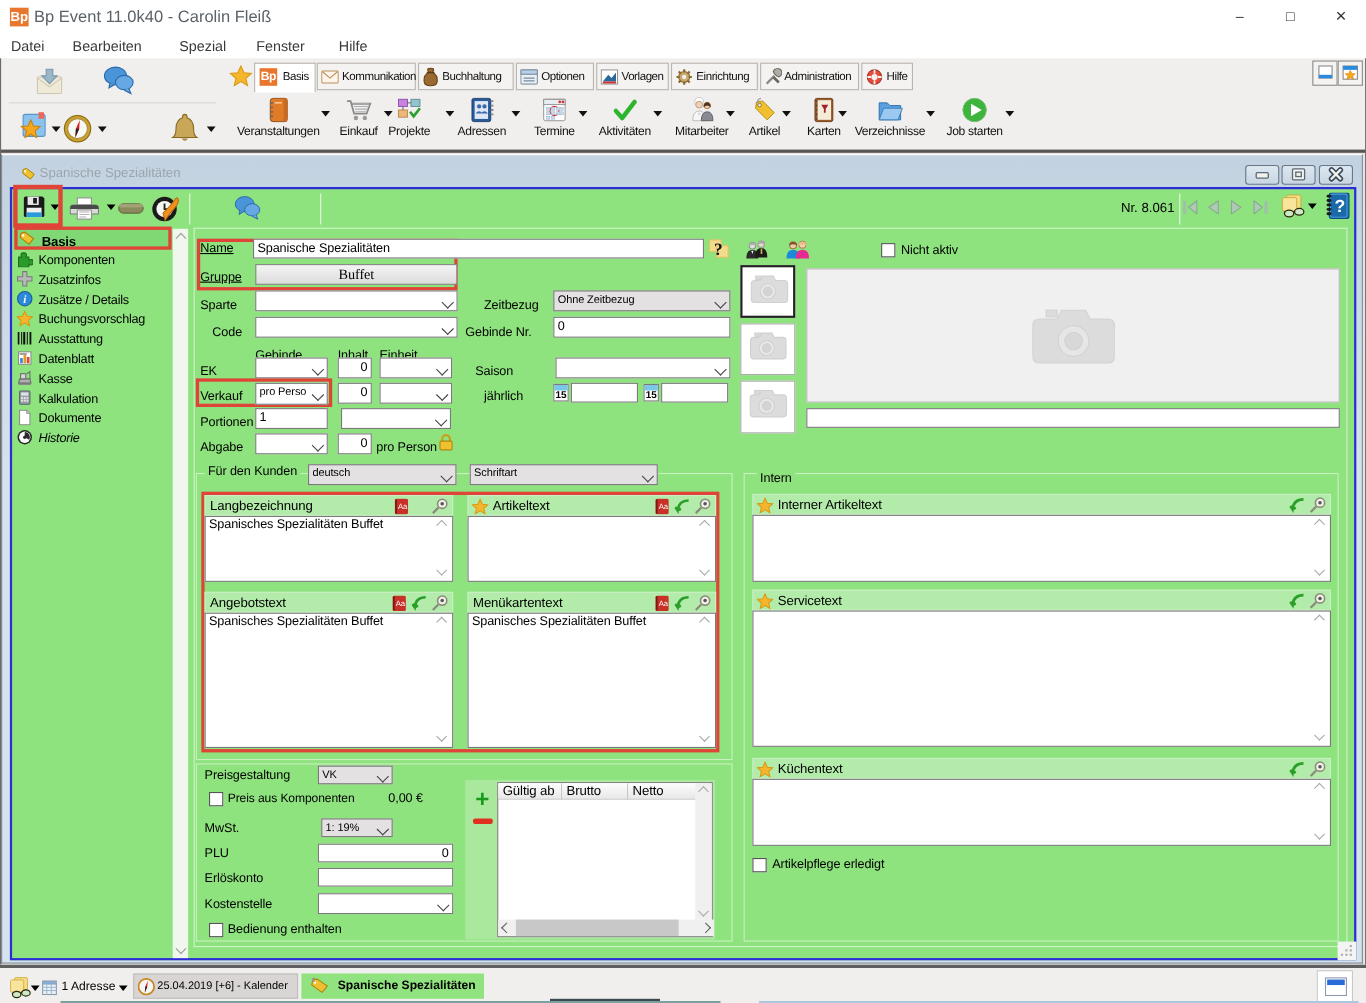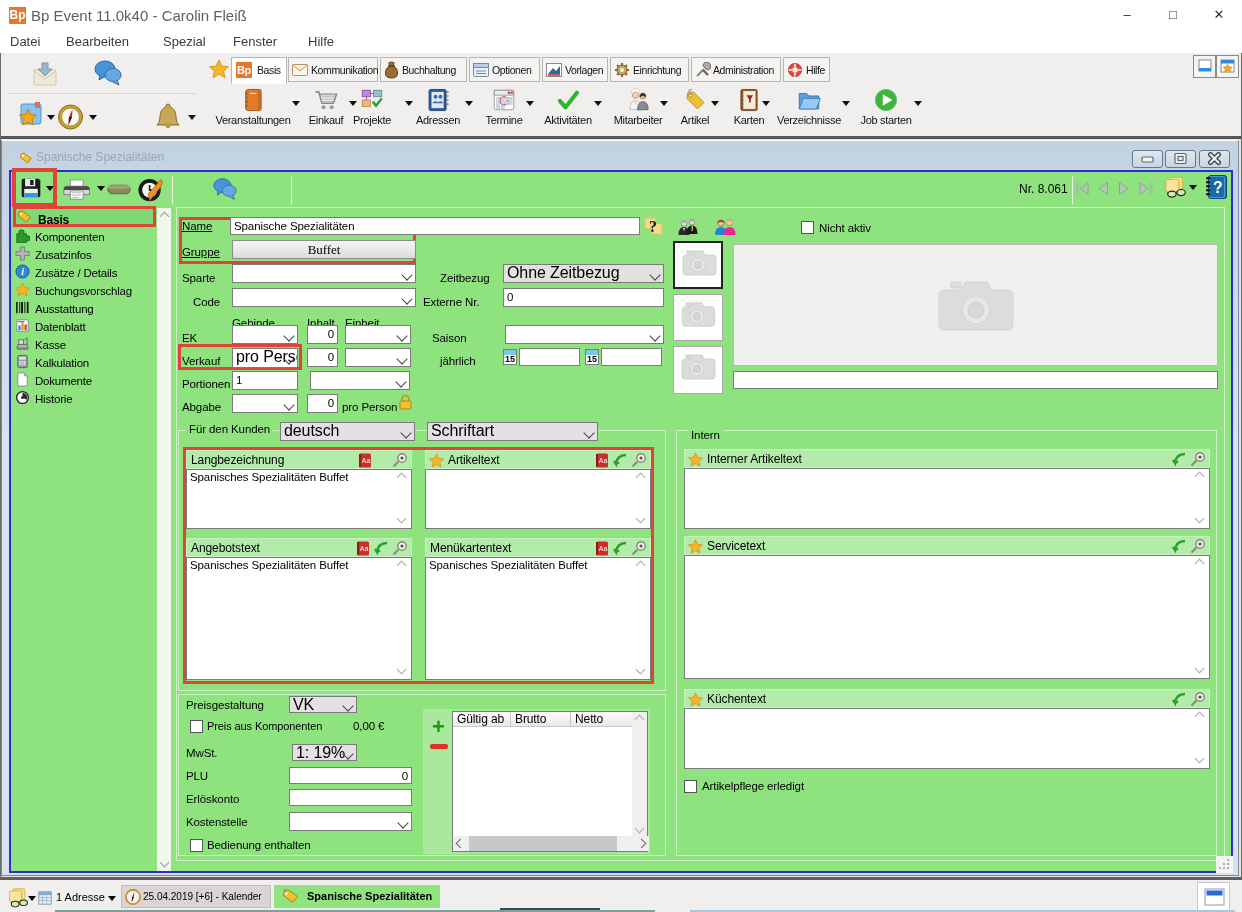--- a/index.html
+++ b/index.html
@@ -34,21 +34,21 @@
 .vsep { position:absolute; top:4px; width:1px; height:28px; background:#e8f8e4; }
 
 #sidebar { position:absolute; left:0; top:0; width:172px; height:100%; font-size:11.5px; letter-spacing:-0.2px; color:#000; }
 .sitem { position:absolute; left:2px; width:143px; height:18px; line-height:18px; }
 .sitem .si { position:absolute; left:2px; top:1px; width:15px; height:15px; }
 .sitem .st { position:absolute; left:22px; top:1px; white-space:nowrap; }
 #sscroll { position:absolute; left:146px; top:36px; width:14px; height:663px; background:#f0f8ee; }
 
 #form { position:absolute; left:0; top:0; width:1220px; height:696px; font-size:11.5px; letter-spacing:-0.1px; color:#000; }
 .inp { position:absolute; background:#fff; border:1px solid #7a7a7a; font-size:11.5px; padding:1px 3px; line-height:14px; overflow:hidden; white-space:nowrap; }
-.cmb { position:absolute; background:#fff; border:1px solid #7a7a7a; font-size:16px; padding:1px 3px; line-height:14px; overflow:hidden; white-space:nowrap; }
+.cmb { position:absolute; background:#fff; border:1px solid #7a7a7a; font-size:10px; padding:1px 3px; line-height:14px; overflow:hidden; white-space:nowrap; }
 .cmb.gray { background:#e3e1e1; }
 .cmb .ar { position:absolute; right:4px; top:50%; margin-top:-3px; width:8px; height:8px; }
 .chev { display:block; width:7px; height:7px; border-right:1.6px solid #444; border-bottom:1.6px solid #444; transform:rotate(45deg); }
 .lab { position:absolute; white-space:nowrap; }
 .redbox { position:absolute; border:3px solid #e04438; }
 .gbox { position:absolute; border:1px solid #c9f0c0; }
 .hdr { position:absolute; background:#b3ebaa; border:1px solid #c9f0c0; height:19px; font-size:12px; }
 .tarea { position:absolute; background:#fff; border:1px solid #7a7a7a; font-size:11.5px; padding:1px 3px; }
 .sc-chev { position:absolute; right:2px; width:11px; height:11px; color:#999; font-size:11px; }
 .cb { position:absolute; width:13px; height:13px; background:#fff; border:1px solid #555; }
@@ -500,21 +500,21 @@
               </svg>
             <span class="st">Kalkulation</span>
           </div>
           <div class="sitem" style="top:199px;">
             <svg class="si" viewBox="0 0 16 16">
                 <path d="M3 1 h7 l3 3 v11 H3 Z" fill="#fff" stroke="#8a8a8a"></path>
                 <path d="M10 1 v3 h3" fill="#d8d8d8" stroke="#8a8a8a"></path>
               </svg>
             <span class="st">Dokumente</span>
           </div>
-          <div class="sitem" style="top:217px;">
+          <div class="sitem" style="top:217px;font-style:italic;">
             <svg class="si" viewBox="0 0 16 16">
                 <circle cx="8" cy="8" r="7" fill="#2a2a2a"></circle>
                 <circle cx="8" cy="8" r="5.5" fill="#fff"></circle>
                 <path d="M8 8 L8 3 A5 5 0 0 1 12.3 10.5 Z" fill="#2a2a2a"></path>
                 <circle cx="8" cy="8" r="1.6" fill="#2a2a2a"></circle>
               </svg>
             <span class="st">Historie</span>
           </div>
           <div id="sscroll">
             <div class="abs" style="left:0; top:0; width:14px; height:15px;">
@@ -558,21 +558,21 @@
           <div class="lab" style="left:171px; top:100px;">Sparte</div>
           <div class="cmb" style="left:221px; top:92px; width:184px; height:19px;">
               <span class="ar chev"></span>
             </div>
           <div class="lab" style="left:429px; top:100px;">Zeitbezug</div>
           <div class="cmb gray" style="left:492px; top:92px; width:161px; height:19px;">Ohne Zeitbezug<span class="ar chev"></span></div>
           <div class="lab" style="left:182px; top:124px;">Code</div>
           <div class="cmb" style="left:221px; top:116px; width:184px; height:19px;">
               <span class="ar chev"></span>
             </div>
-          <div class="lab" style="left:412px; top:124px;">Externe Nr.</div>
+          <div class="lab" style="left:412px; top:124px;">Gebinde Nr.</div>
           <div class="inp" style="left:492px; top:116px; width:161px; height:19px;">0</div>
           <div class="lab" style="left:221px; top:145px;">Gebinde</div>
           <div class="lab" style="left:296px; top:145px;">Inhalt</div>
           <div class="lab" style="left:334px; top:145px;">Einheit</div>
           <div class="lab" style="left:171px; top:160px;">EK</div>
           <div class="cmb" style="left:221px; top:153px; width:66px; height:19px;">
               <span class="ar chev"></span>
             </div>
           <div class="inp" style="left:296px; top:153px; width:31px; height:19px; text-align:right;">0</div>
           <div class="cmb" style="left:334px; top:153px; width:66px; height:19px;">

